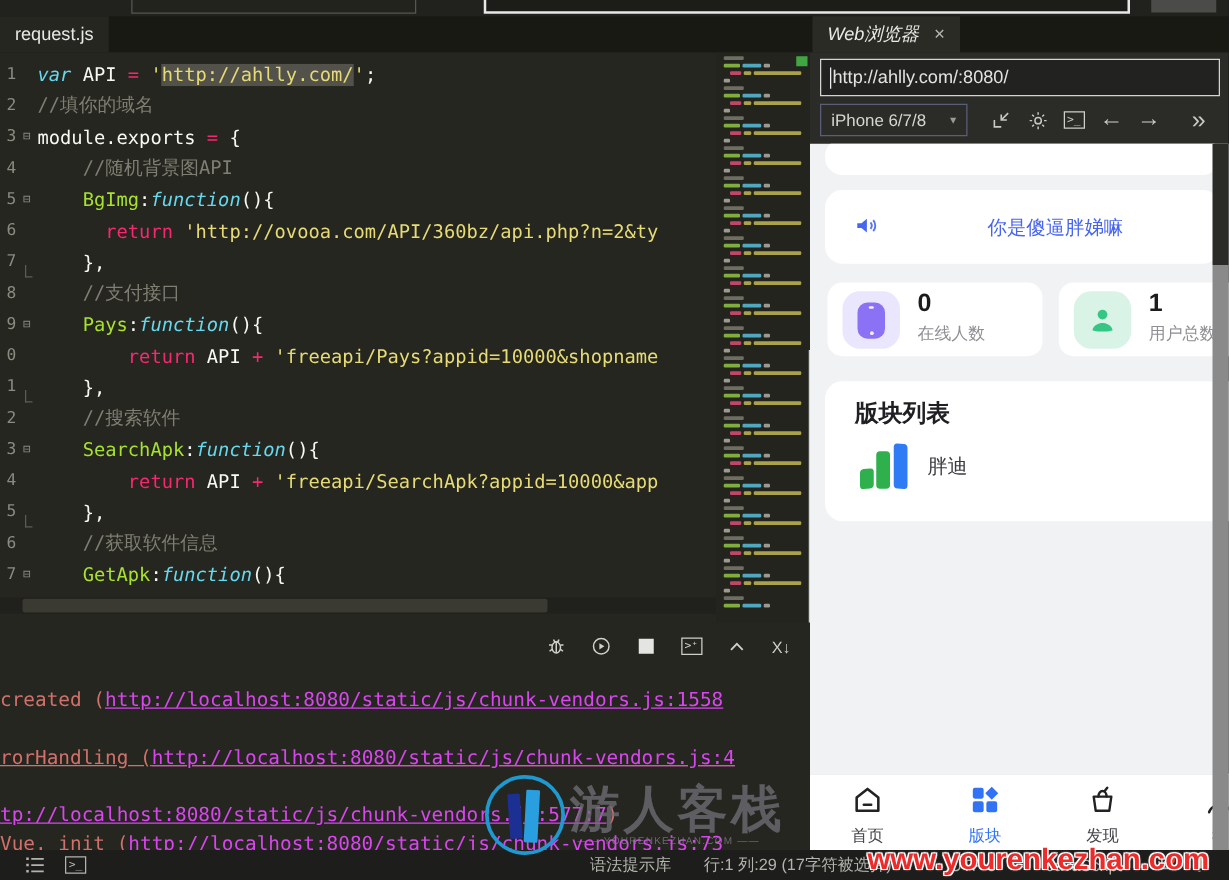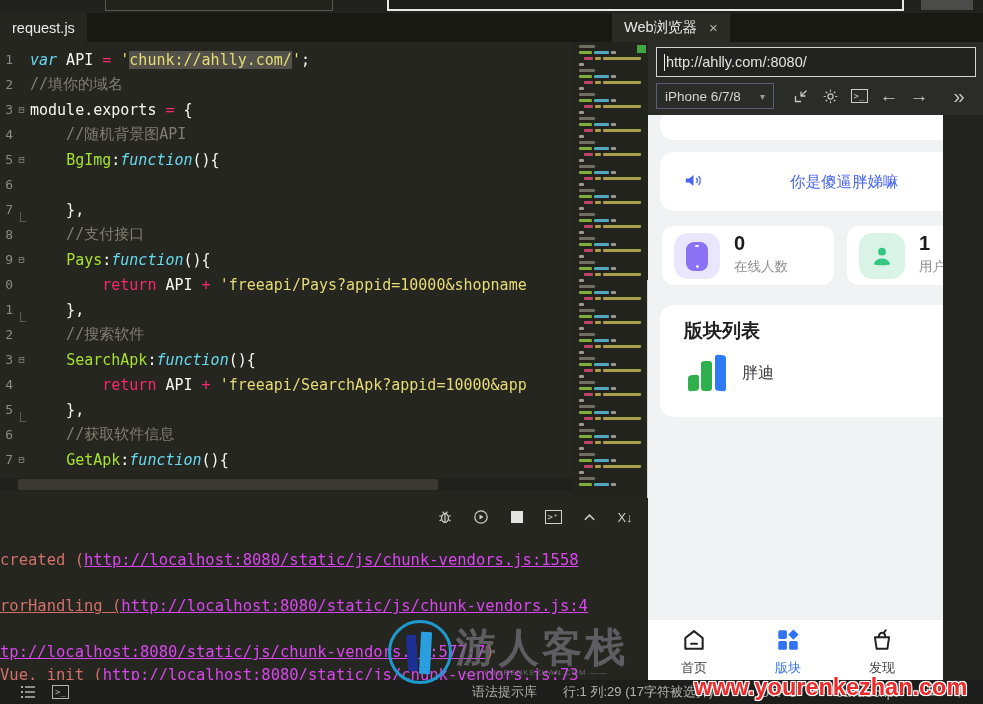--- a/index.html
+++ b/index.html
@@ -12,21 +12,21 @@
   .topsliver{left:0;top:0;width:983px;height:13px;background:#21211d;}
   .ts-box1{left:105px;top:-22px;width:228px;height:33px;background:#23231e;border:1px solid #575750;}
   .ts-box2{left:387px;top:-22px;width:517px;height:33px;background:#1c1c18;border:2px solid #e8e8e8;}
   .ts-btn{left:921px;top:-18px;width:52px;height:28px;background:#4b4b49;}
 
   
   .tabbar{left:0;top:13px;width:983px;height:29px;background:#191914;}
   .tab{position:absolute;top:0;height:29px;display:flex;align-items:center;padding:0 12px;
        color:#e8e8e6;font-size:14.5px;}
   .tab.active-l{left:0;background:#262621;}
-  .tab.active-r{left:612px;background:#2b2b26;}
+  .tab.active-r{left:650px;background:#2b2b26;font-style:italic;}
   .tab .close{margin-left:12px;color:#b5b5b0;font-size:15px;cursor:pointer;}
 
   
   .editor{left:0;top:42px;width:648px;height:456px;background:#262620;overflow:hidden;}
   .code-line{position:relative;height:25px;display:flex;align-items:center;
              font-family:"DejaVu Sans Mono","Liberation Mono",monospace;font-size:15px;white-space:pre;}
   .gut{display:inline-block;width:13px;overflow:hidden;text-align:right;color:#8b8b82;font-size:13px;flex:0 0 13px;}
   .fold{display:inline-block;width:17px;flex:0 0 17px;text-align:center;color:#8a8a80;font-size:10px;position:relative;}
   .fold.end::after{content:"";position:absolute;left:7px;top:2px;width:5px;height:9px;
                    border-left:1px solid #5c5c54;border-bottom:1px solid #5c5c54;}
@@ -77,21 +77,21 @@
   .urlbox{position:absolute;left:8px;top:5px;width:320px;height:30px;background:#222220;border:1px solid #d4d4d2;
           display:flex;align-items:center;padding:0 7px;color:#e3e3e0;font-size:14.5px;}
   .caret{display:inline-block;width:1px;height:17px;background:#f0f0f0;margin-right:1px;}
   .devsel{position:absolute;left:8px;top:41px;width:118px;height:26px;border:1px solid #5a5f78;color:#d6d6d2;
           font-size:13.5px;display:flex;align-items:center;padding:0 8px;cursor:pointer;}
   .devsel .dcaret{margin-left:auto;font-size:10px;color:#9a9a95;}
   .rt-ic{position:absolute;top:41px;width:26px;height:26px;display:flex;align-items:center;justify-content:center;
          color:#c9c9c4;cursor:pointer;font-size:17px;}
 
   
-  .preview{left:648px;top:115px;width:295px;height:565px;background:#f1f2f4;overflow:hidden;}
+  .preview{left:648px;top:115px;width:335px;height:565px;background:#f1f2f4;overflow:hidden;}
   .card{position:absolute;background:#fff;border-radius:14px;}
   .notice-txt{position:absolute;top:20px;font-size:15.5px;color:#4765ee;white-space:nowrap;}
   .stat-card{position:absolute;background:#fff;border-radius:12px;width:172px;height:59px;}
   .stat-ic{position:absolute;left:12px;top:7px;width:46px;height:46px;border-radius:14px;display:flex;
            align-items:center;justify-content:center;}
   .stat-phone{width:22px;height:29px;border-radius:8px;position:relative;}
   .stat-phone::before{content:"";position:absolute;left:50%;top:3px;width:4px;height:2px;margin-left:-2px;border-radius:2px;background:#fff;opacity:.9;}
   .stat-phone::after{content:"";position:absolute;left:50%;bottom:3px;width:3px;height:3px;margin-left:-1.5px;border-radius:50%;background:#fff;opacity:.9;}
   .stat-val{position:absolute;left:72px;top:6px;font-size:20px;font-weight:bold;color:#1c1c1e;}
   .stat-lbl{position:absolute;left:72px;top:32px;font-size:13.5px;color:#8f8f94;}
@@ -133,26 +133,26 @@
       <span>request.js</span>
     </div>
     <div class="tab active-r">
       <span>Web浏览器</span>
       <span class="close">×</span>
     </div>
   </div>
 
   <div class="abs editor">
     <div id="code-lines" style="padding-top:5px;">
-        <div class="code-line"><span class="gut">1</span><span class="fold"></span><span class="codetxt"><span class="tok-k">var</span><span class="tok-w"> API </span><span class="tok-p">=</span><span class="tok-w"> </span><span class="tok-s">'</span><span class="tok-sel">chunk://ahlly.com/</span><span class="tok-s">'</span><span class="tok-w">;</span></span></div>
+        <div class="code-line"><span class="gut">1</span><span class="fold"></span><span class="codetxt"><span class="tok-k">var</span><span class="tok-w"> API </span><span class="tok-p">=</span><span class="tok-w"> </span><span class="tok-s">'</span><span class="tok-sel">http://ahlly.com/</span><span class="tok-s">'</span><span class="tok-w">;</span></span></div>
         <div class="code-line"><span class="gut">2</span><span class="fold"></span><span class="codetxt"><span class="tok-c">//填你的域名</span></span></div>
         <div class="code-line"><span class="gut">3</span><span class="fold">⊟</span><span class="codetxt"><span class="tok-w">module.exports </span><span class="tok-p">=</span><span class="tok-w"> {</span></span></div>
         <div class="code-line"><span class="gut">4</span><span class="fold"></span><span class="codetxt"><span class="tok-c">    //随机背景图API</span></span></div>
         <div class="code-line"><span class="gut">5</span><span class="fold">⊟</span><span class="codetxt"><span class="tok-w">    </span><span class="tok-g">BgImg</span><span class="tok-w">:</span><span class="tok-k">function</span><span class="tok-w">(){</span></span></div>
-        <div class="code-line"><span class="gut">6</span><span class="fold"></span></div>
+        <div class="code-line"><span class="gut">6</span><span class="fold"></span><span class="codetxt"><span class="tok-w">      </span><span class="tok-p">return</span><span class="tok-w"> </span><span class="tok-s">'http://ovooa.com/API/360bz/api.php?n=2&amp;ty</span></span></div>
         <div class="code-line"><span class="gut">7</span><span class="fold end"></span><span class="codetxt"><span class="tok-w">    },</span></span></div>
         <div class="code-line"><span class="gut">8</span><span class="fold"></span><span class="codetxt"><span class="tok-c">    //支付接口</span></span></div>
         <div class="code-line"><span class="gut">9</span><span class="fold">⊟</span><span class="codetxt"><span class="tok-w">    </span><span class="tok-g">Pays</span><span class="tok-w">:</span><span class="tok-k">function</span><span class="tok-w">(){</span></span></div>
         <div class="code-line"><span class="gut">0</span><span class="fold"></span><span class="codetxt"><span class="tok-w">        </span><span class="tok-p">return</span><span class="tok-w"> API </span><span class="tok-p">+</span><span class="tok-w"> </span><span class="tok-s">'freeapi/Pays?appid=10000&amp;shopname</span></span></div>
         <div class="code-line"><span class="gut">1</span><span class="fold end"></span><span class="codetxt"><span class="tok-w">    },</span></span></div>
         <div class="code-line"><span class="gut">2</span><span class="fold"></span><span class="codetxt"><span class="tok-c">    //搜索软件</span></span></div>
         <div class="code-line"><span class="gut">3</span><span class="fold">⊟</span><span class="codetxt"><span class="tok-w">    </span><span class="tok-g">SearchApk</span><span class="tok-w">:</span><span class="tok-k">function</span><span class="tok-w">(){</span></span></div>
         <div class="code-line"><span class="gut">4</span><span class="fold"></span><span class="codetxt"><span class="tok-w">        </span><span class="tok-p">return</span><span class="tok-w"> API </span><span class="tok-p">+</span><span class="tok-w"> </span><span class="tok-s">'freeapi/SearchApk?appid=10000&amp;app</span></span></div>
         <div class="code-line"><span class="gut">5</span><span class="fold end"></span><span class="codetxt"><span class="tok-w">    },</span></span></div>
         <div class="code-line"><span class="gut">6</span><span class="fold"></span><span class="codetxt"><span class="tok-c">    //获取软件信息</span></span></div>

